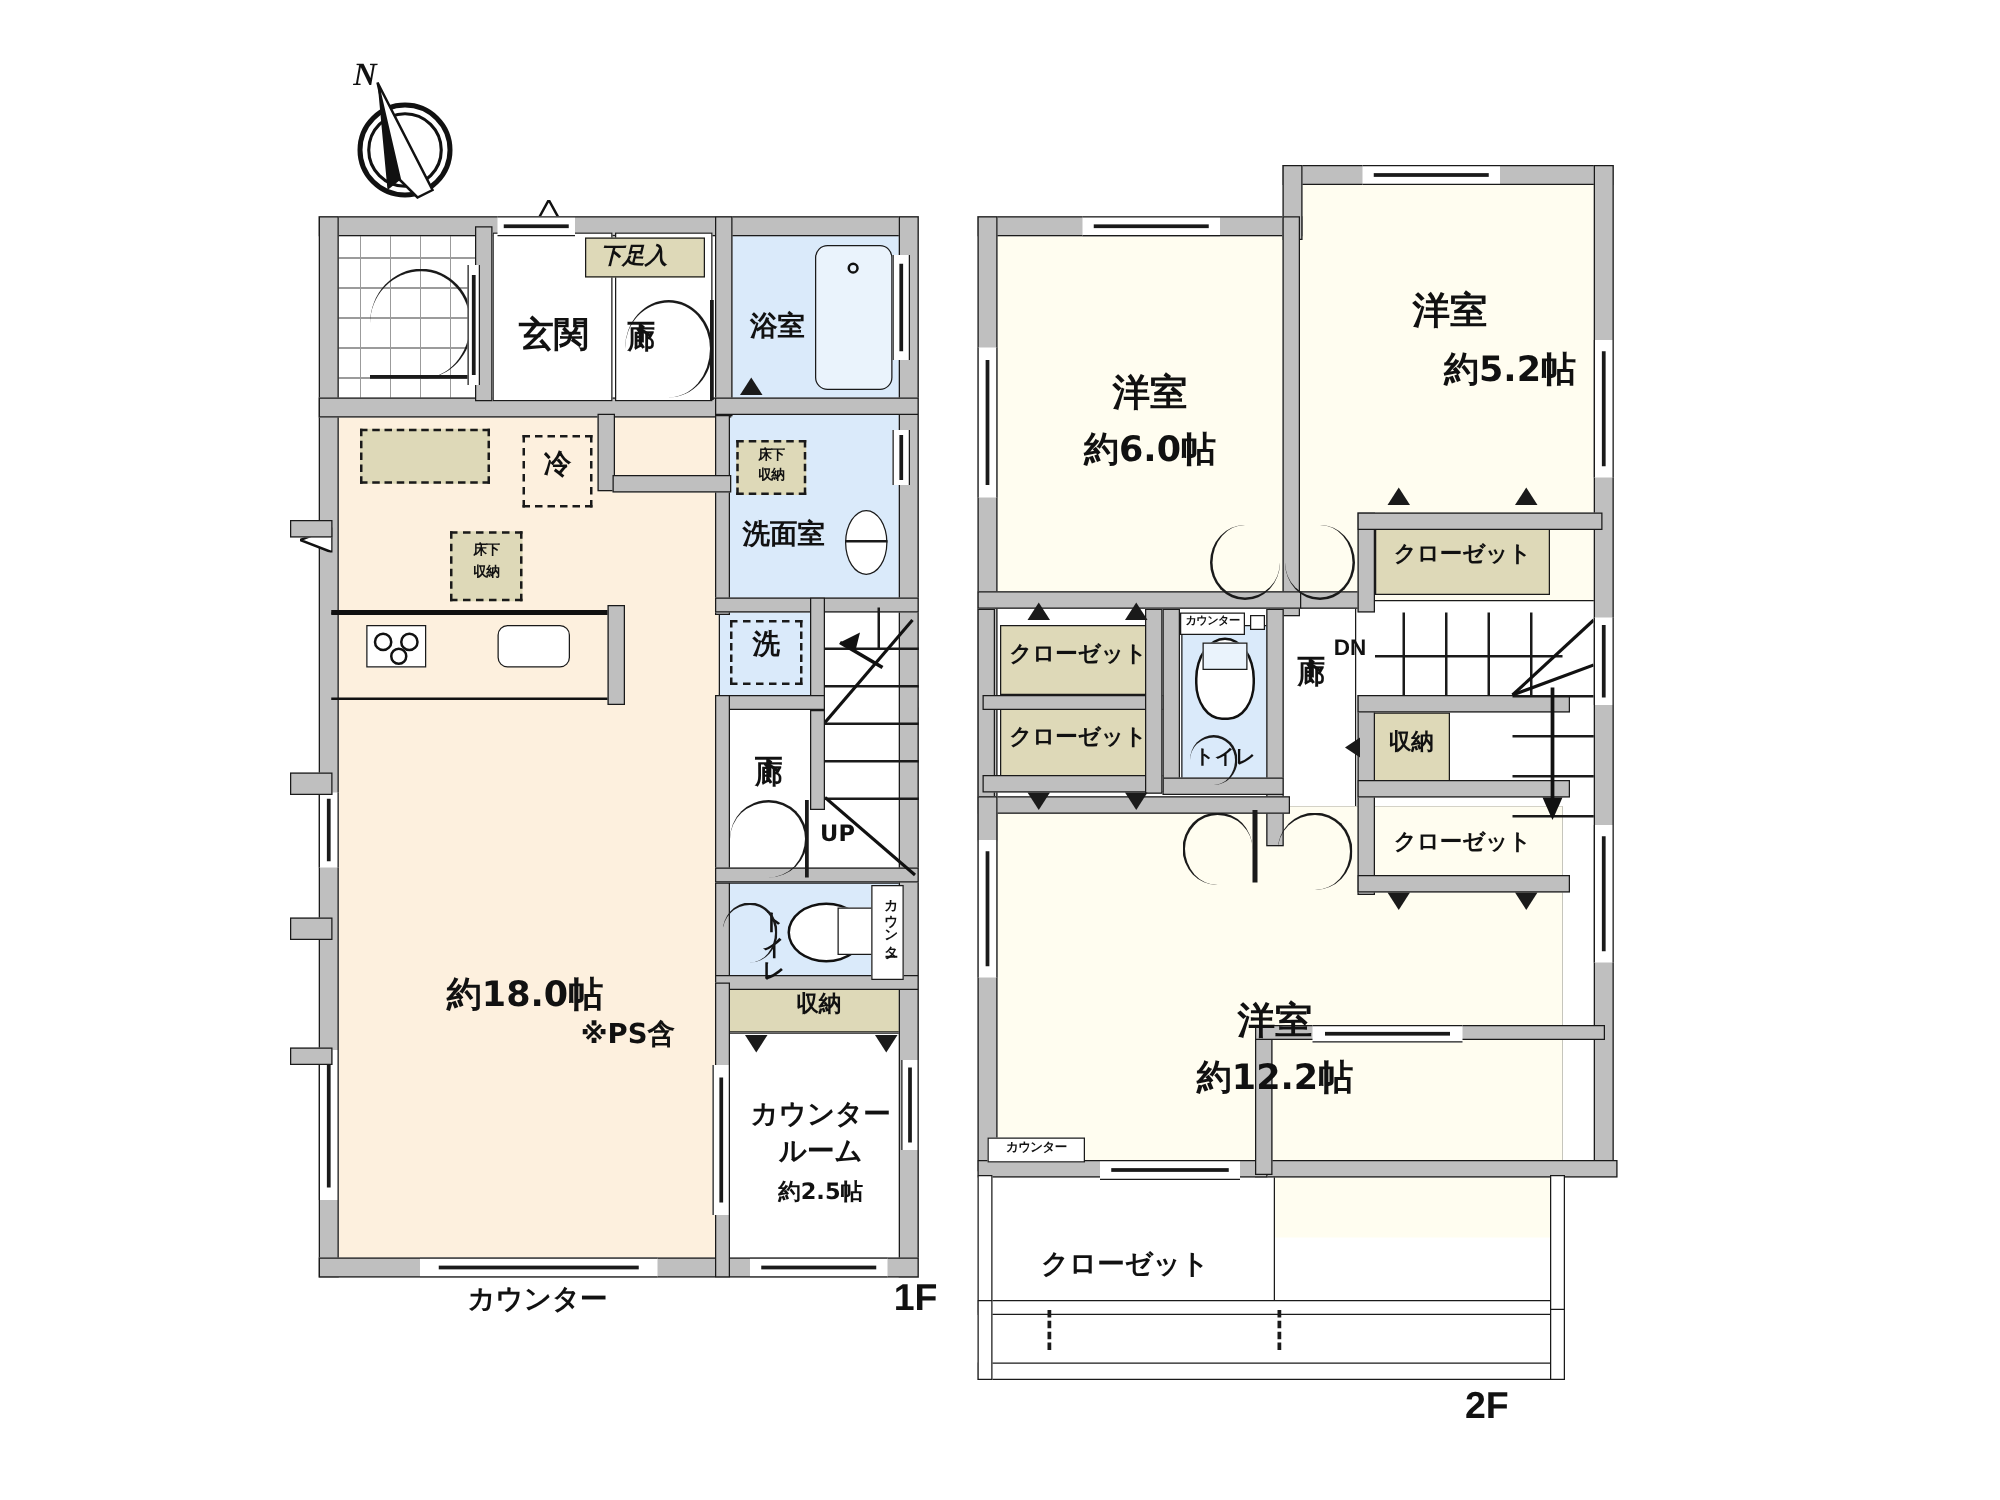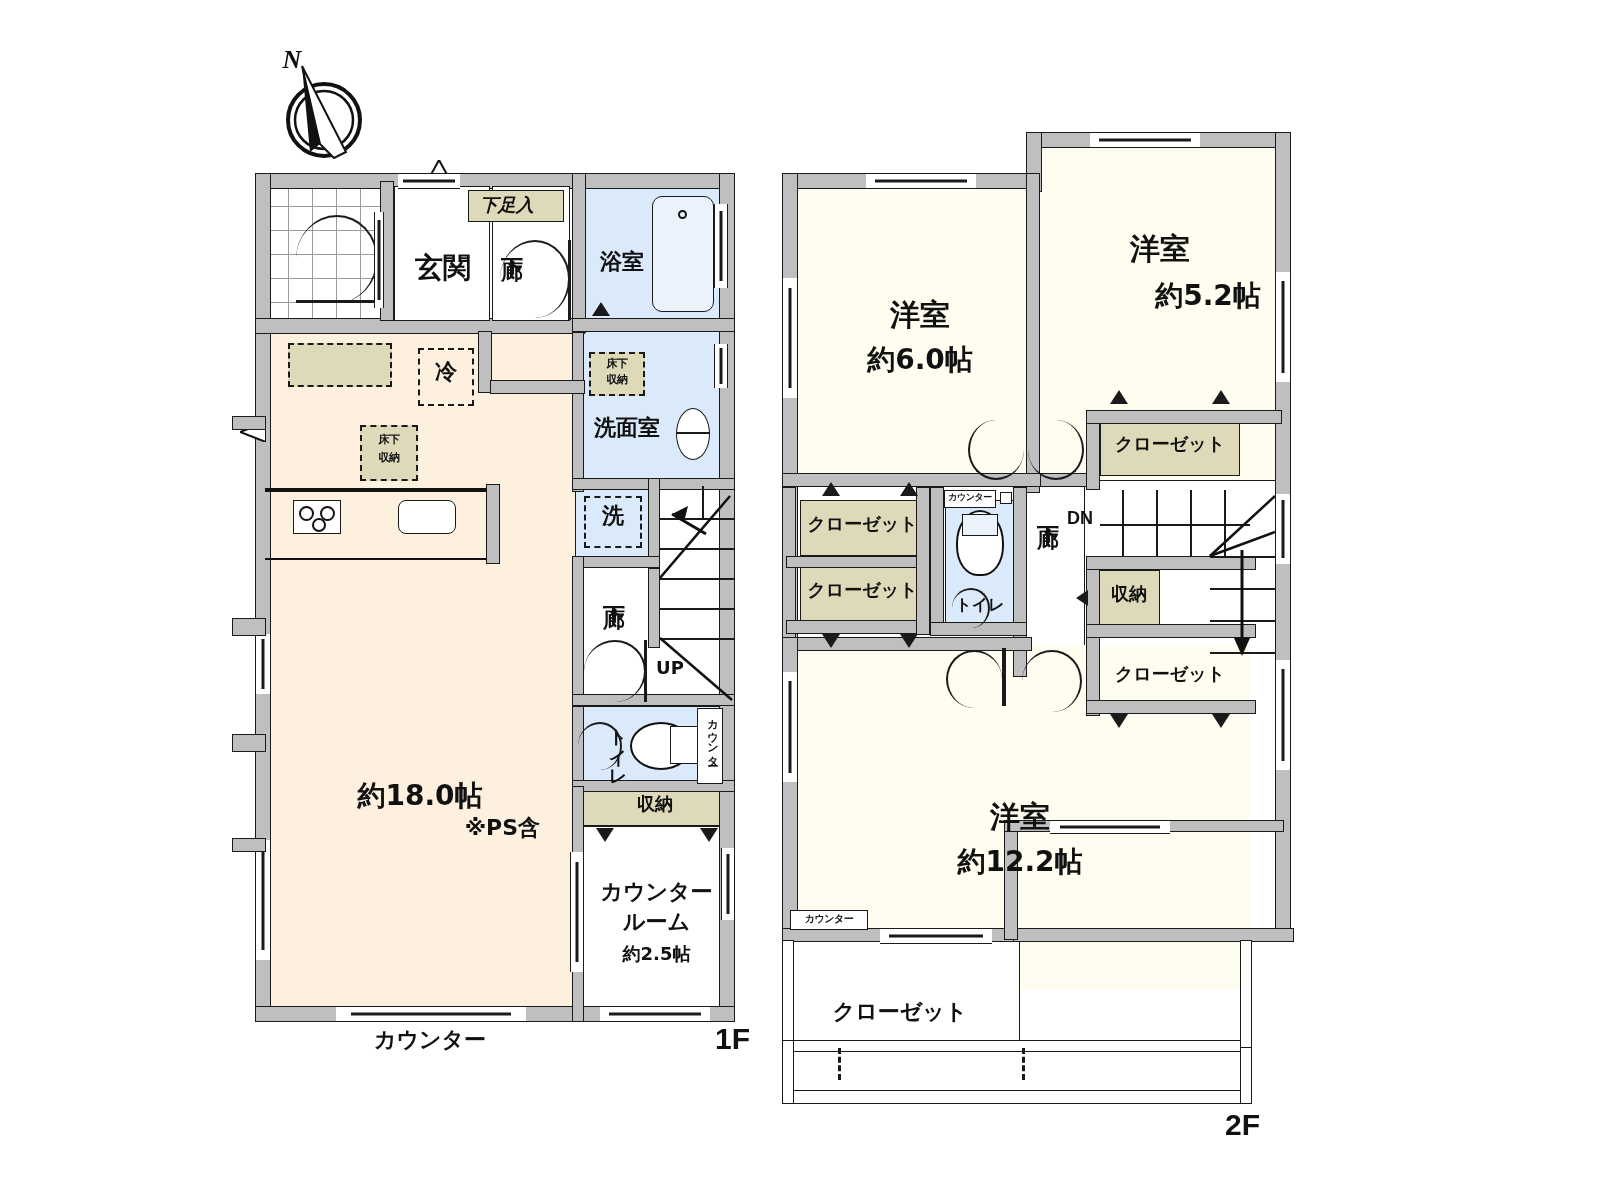--- a/index.html
+++ b/index.html
@@ -402,15 +402,15 @@
     </div>
   <div class="win" style="left:1050px;top:820px;width:120px;height:14px;">
       <i></i>
     </div>
 
   <div class="abs bd" style="left:790px;top:910px;width:78px;height:20px;background:#fff;"></div>
   <div class="lbl t-xxs" style="left:790px;top:913px;width:78px;font-size:10px;">カウンター</div>
 
   <div class="lbl t-md" style="left:800px;top:1000px;width:200px;">クローゼット</div>
 
-  <div class="lbl t-flr" style="left:1200px;top:1108px;width:60px;text-align:right;">2F</div>
+  <div class="lbl t-flr" style="left:1172px;top:1108px;width:60px;text-align:left;">2F</div>
 
 </div>
 
 </body></html>

